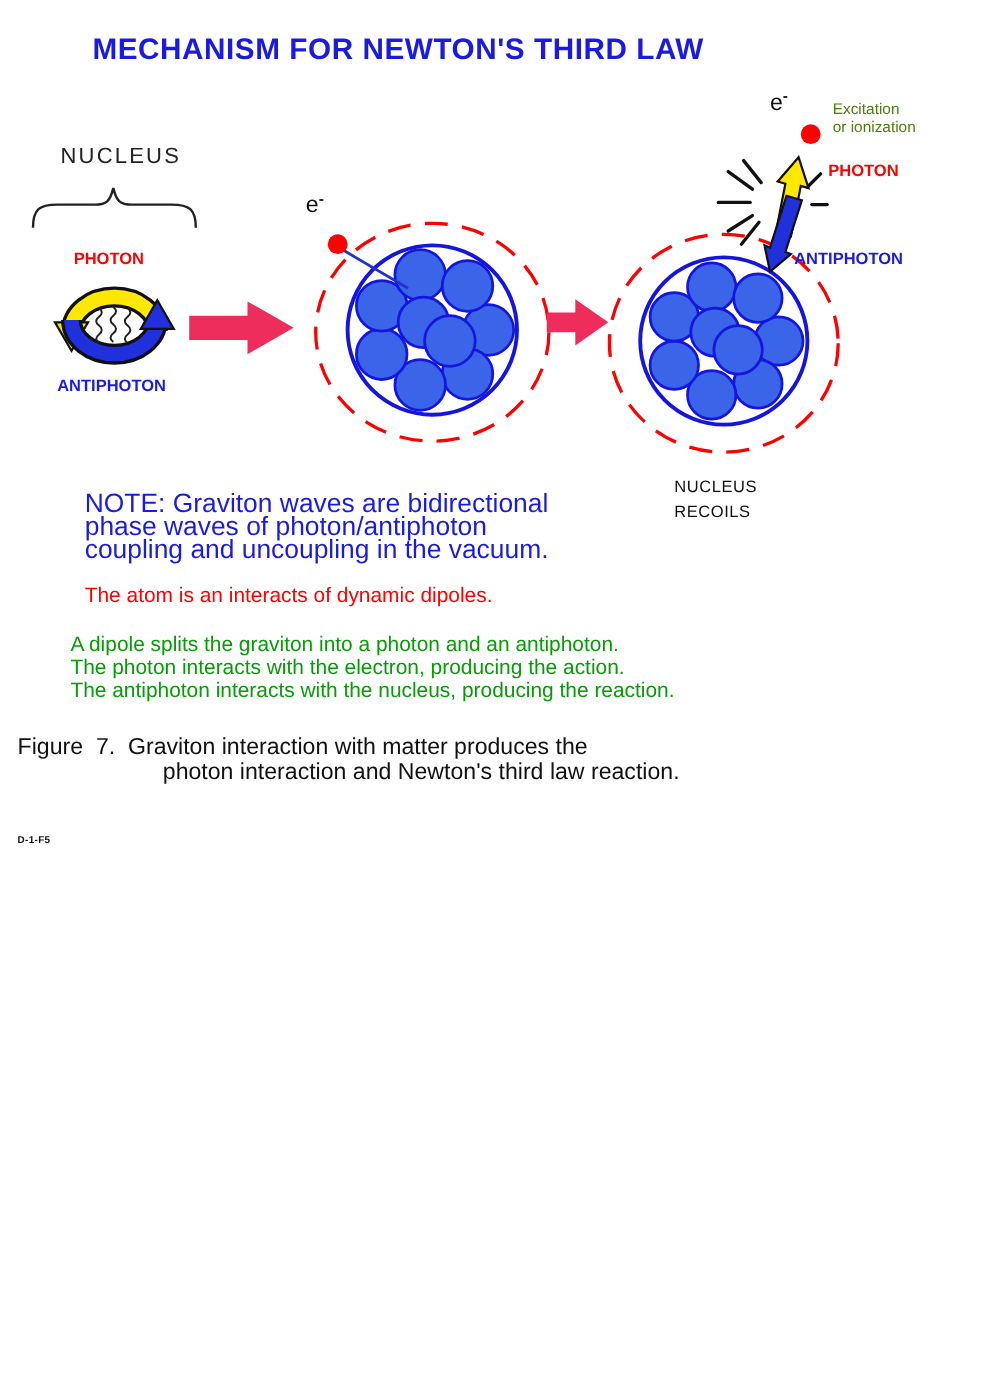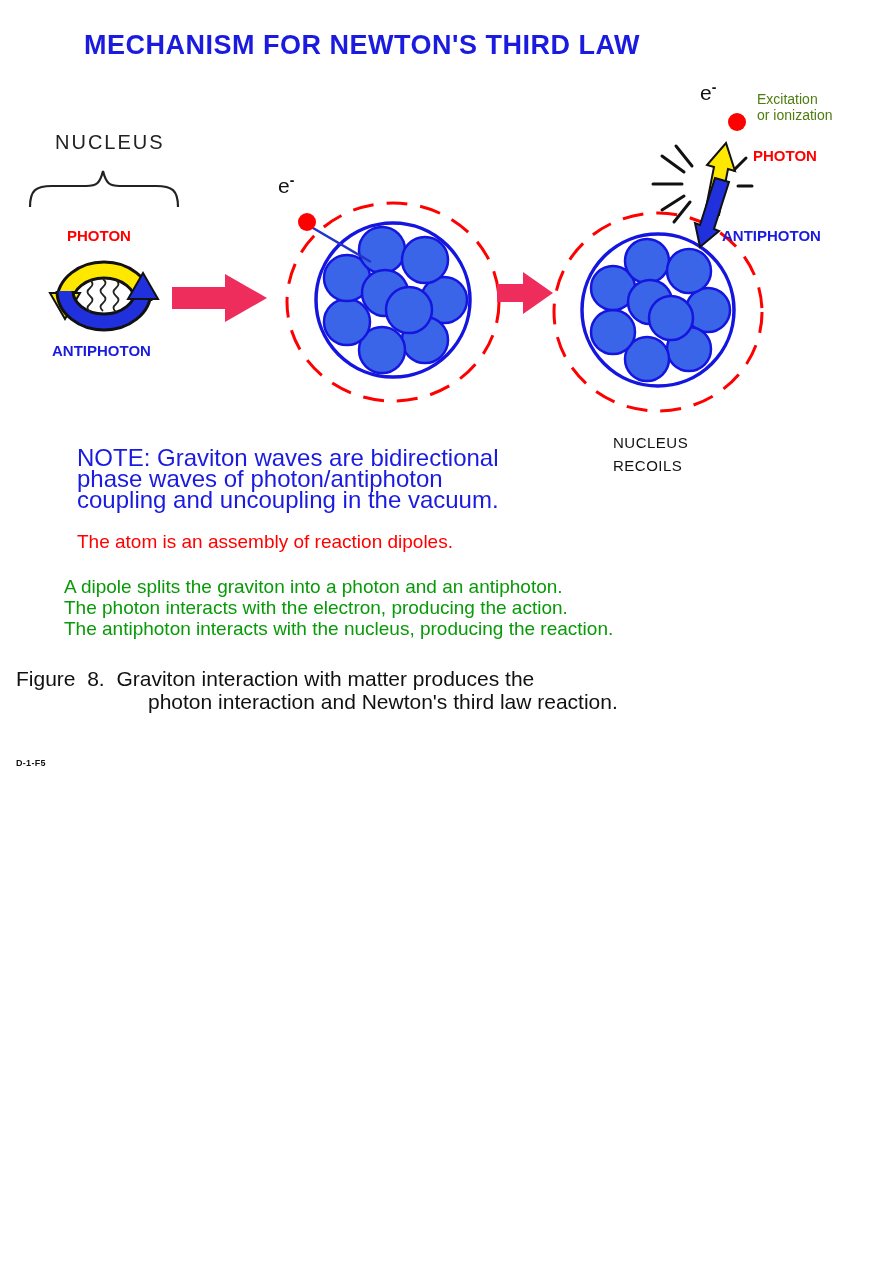--- a/index.html
+++ b/index.html
@@ -130,22 +130,22 @@
   <div class="abs excitation pre">Excitation
 or ionization</div>
   <div class="abs photon-r red">PHOTON</div>
   <div class="abs antiphoton-r blue">ANTIPHOTON</div>
   <div class="abs nucleus-recoils pre">NUCLEUS
 RECOILS</div>
 
   <div class="abs note-blue blue pre">NOTE: Graviton waves are bidirectional
 phase waves of photon/antiphoton
 coupling and uncoupling in the vacuum.</div>
-  <div class="abs note-red red">The atom is an assembly of reaction dipoles.</div>
+  <div class="abs note-red red">The atom is an interacts of dynamic dipoles.</div>
   <div class="abs note-green green pre">A dipole splits the graviton into a photon and an antiphoton.
 The photon interacts with the electron, producing the action.
 The antiphoton interacts with the nucleus, producing the reaction.</div>
 
-  <div class="abs caption1 prex">Figure  8.  Graviton interaction with matter produces the</div>
+  <div class="abs caption1 prex">Figure  7.  Graviton interaction with matter produces the</div>
   <div class="abs caption2">photon interaction and Newton's third law reaction.</div>
 
   <div class="abs footcode">D-1-F5</div>
 </div>
 
 </body></html>

